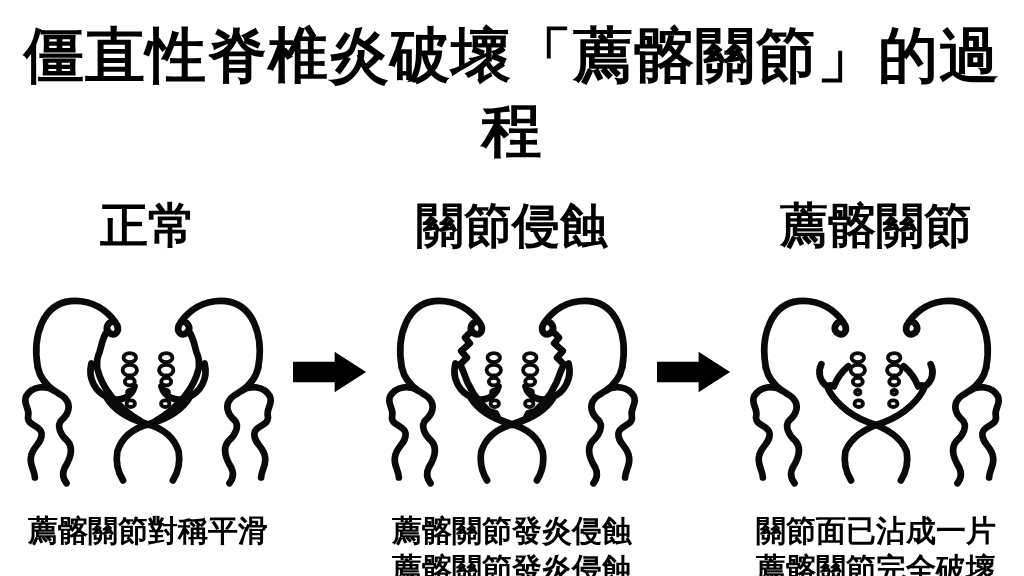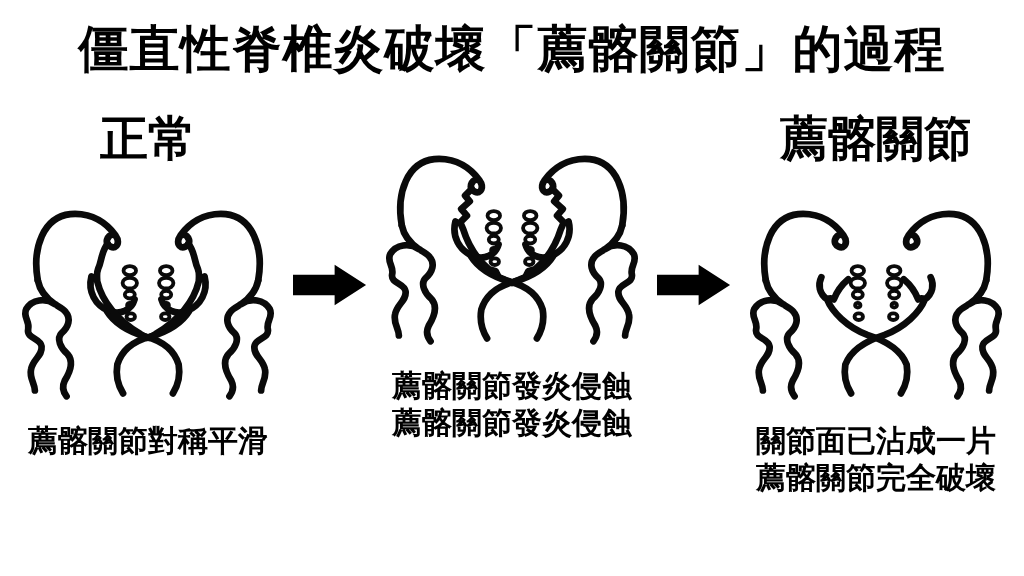--- a/index.html
+++ b/index.html
@@ -3,21 +3,21 @@
 <meta charset="utf-8">
 <style>
   html,body{margin:0;padding:0;}
   body{
     width:1024px;height:576px;background:#ffffff;color:#000000;
     font-family:"Liberation Sans","DejaVu Sans",sans-serif;
     overflow:hidden;
   }
   .page-title{
     margin-top:18px;text-align:center;
-    font-size:50px;font-weight:800;letter-spacing:1px;line-height:1.25;
+    font-size:60px;font-weight:800;letter-spacing:1px;line-height:1.25;
     color:#000;
   }
   .stages-row{
     display:flex;justify-content:center;align-items:flex-start;
     margin-top:30px;
   }
   .stage-col{
     width:288px;display:flex;flex-direction:column;align-items:center;
   }
   .stage-heading{
@@ -26,21 +26,21 @@
   }
   .pelvis{
     margin-top:26px;width:278px;height:211px;display:block;
   }
   .ink{
     stroke:#0a0a0a;stroke-width:7;fill:none;
     stroke-linecap:round;stroke-linejoin:round;
   }
   .stage-caption{
     margin-top:22px;text-align:center;
-    font-size:30px;font-weight:800;line-height:1.26;white-space:nowrap;font-family:Liberation Mono, monospace;
+    font-size:30px;font-weight:800;line-height:1.26;white-space:nowrap;
   }
   .arrow-wrap{
     width:76px;margin-top:152px;display:flex;justify-content:center;flex:none;
   }
   .arrow-svg{width:74px;height:44px;display:block;}
 </style>
 </head>
 <body>
 
 <svg width="0" height="0" style="position:absolute" aria-hidden="true">
@@ -111,20 +111,21 @@
     </div>
   </div>
 
   <div class="arrow-wrap">
     <svg class="arrow-svg" viewBox="0 0 80 46">
       <use href="#arrow-shape"></use>
     </svg>
   </div>
 
   <div class="stage-col">
+    <div class="stage-heading">關節侵蝕</div>
     <svg class="pelvis" viewBox="0 0 290 220">
       <g class="ink">
         <use href="#half-eroded"></use>
         <g transform="matrix(-1,0,0,1,290,0)">
             <use href="#half-eroded"></use>
           </g>
       </g>
     </svg>
     <div class="stage-caption">
       <div>薦髂關節發炎侵蝕</div>

